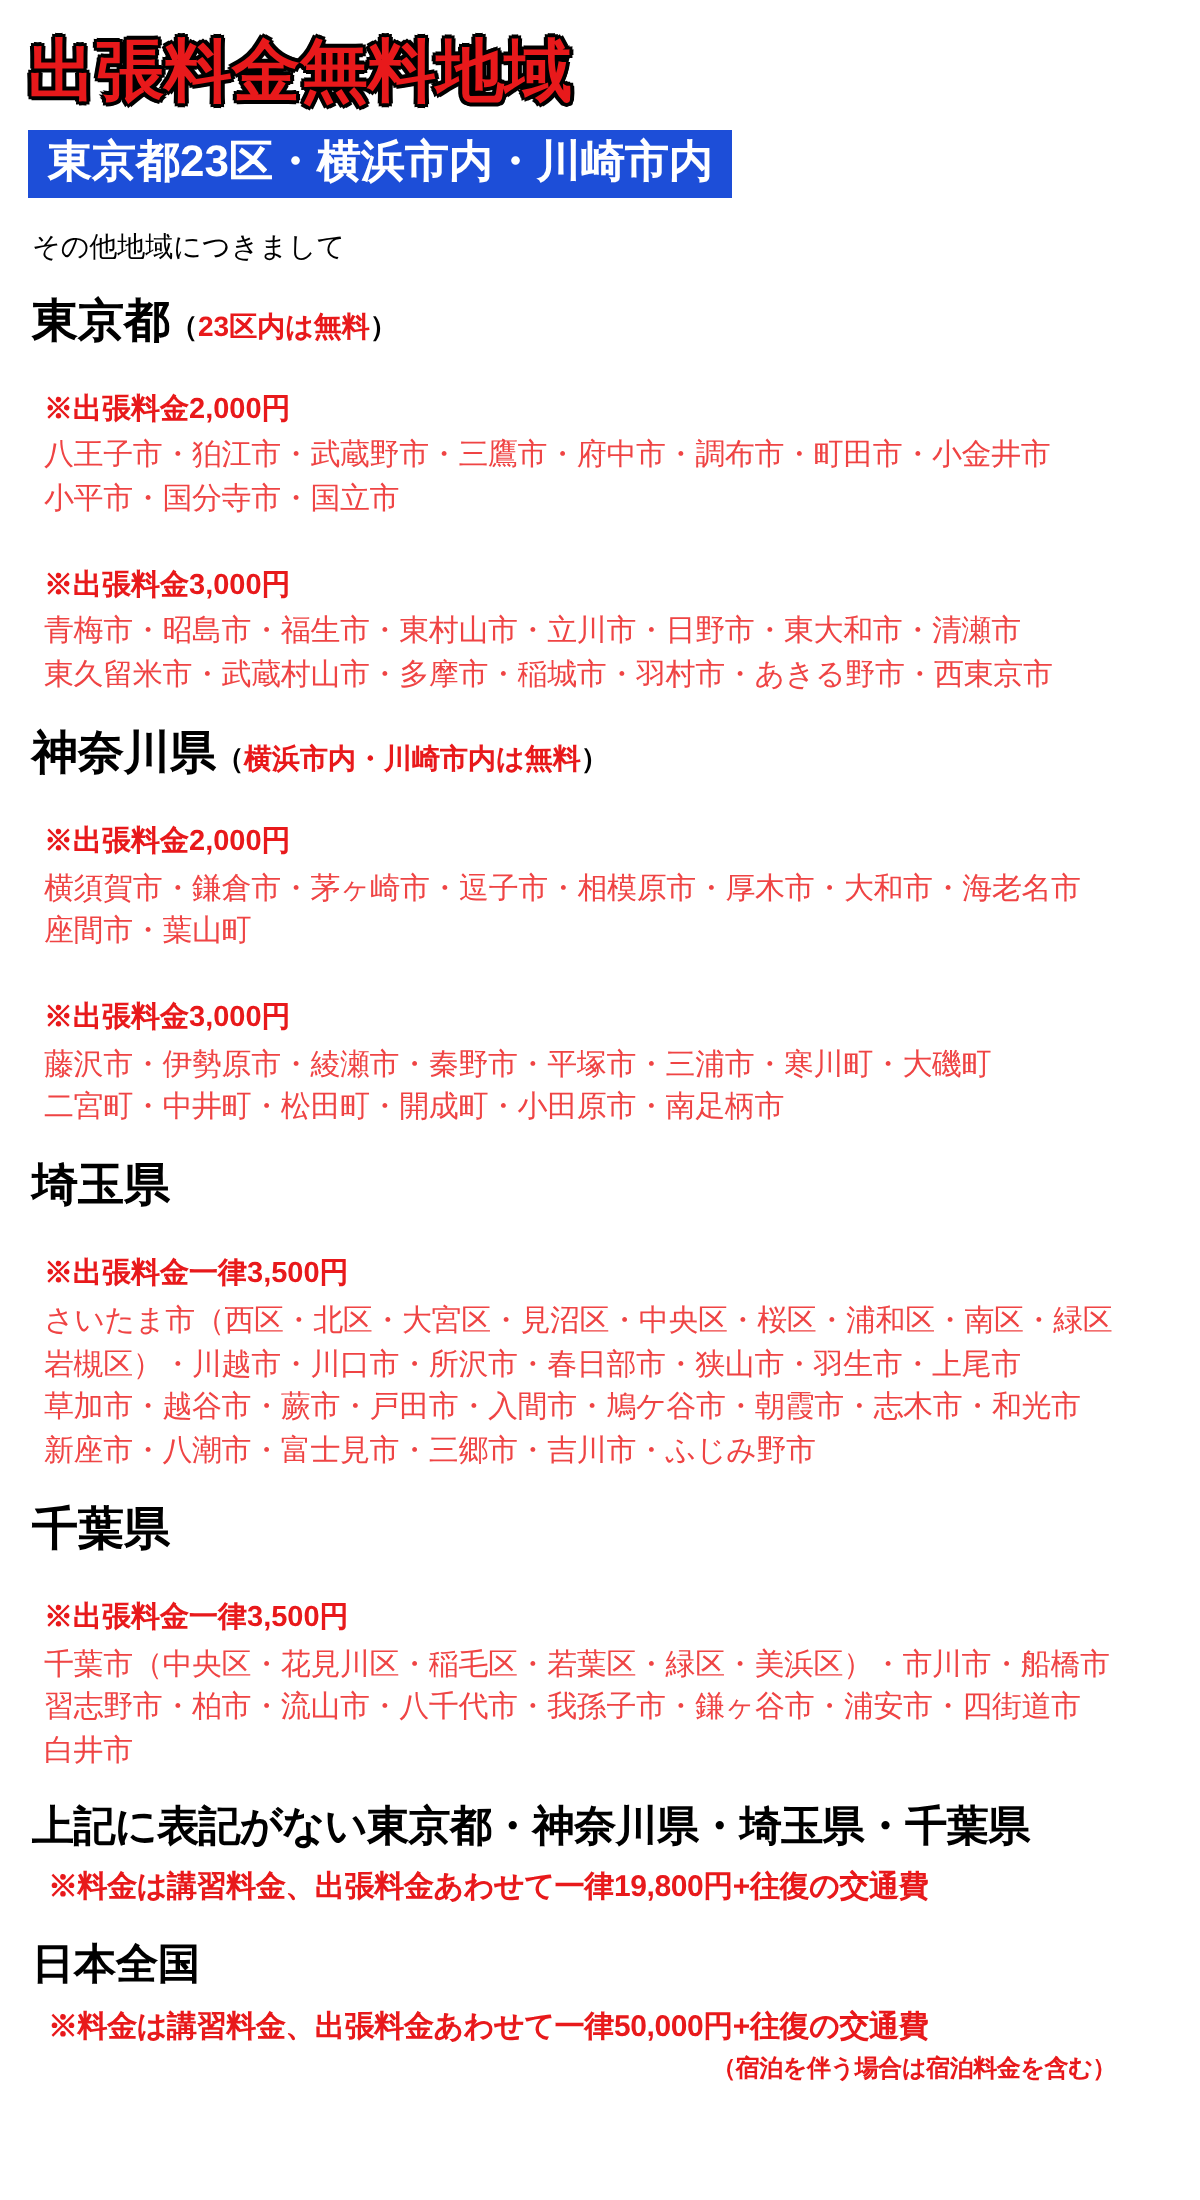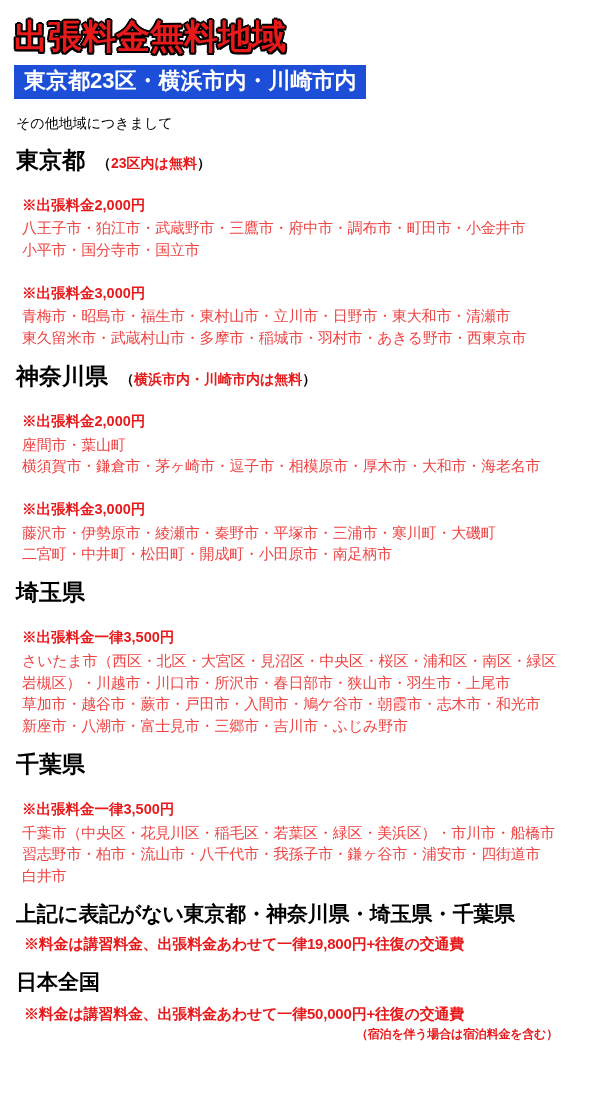--- a/index.html
+++ b/index.html
@@ -60,21 +60,20 @@
     font-size: 23px;
     font-weight: bold;
     color: #000;
     margin: 0 0 6px 2px;
     line-height: 1.15;
   }
   .sec-head .paren {
     font-size: 14px;
     font-weight: bold;
     color: #000;
-    padding-left: 12px;
   }
   .sec-head .paren .red {
     color: #e8191b;
   }
 
   .fee-label {
     font-size: 14.5px;
     font-weight: bold;
     color: #e8191b;
     margin: 24px 0 3px 8px;
@@ -143,22 +142,22 @@
     <div class="fee-label">※出張料金3,000円</div>
     <div class="city-line">青梅市・昭島市・福生市・東村山市・立川市・日野市・東大和市・清瀬市</div>
     <div class="city-line">東久留米市・武蔵村山市・多摩市・稲城市・羽村市・あきる野市・西東京市</div>
   </div>
 
   <div class="section">
     <div class="sec-head">
       <span>神奈川県</span><span class="paren"><span>（</span><span class="red">横浜市内・川崎市内は無料</span><span>）</span></span>
     </div>
     <div class="fee-label">※出張料金2,000円</div>
+    <div class="city-line">横須賀市・鎌倉市・茅ヶ崎市・逗子市・相模原市・厚木市・大和市・海老名市</div>
     <div class="city-line">座間市・葉山町</div>
-    <div class="city-line">横須賀市・鎌倉市・茅ヶ崎市・逗子市・相模原市・厚木市・大和市・海老名市</div>
     <div class="fee-label">※出張料金3,000円</div>
     <div class="city-line">藤沢市・伊勢原市・綾瀬市・秦野市・平塚市・三浦市・寒川町・大磯町</div>
     <div class="city-line">二宮町・中井町・松田町・開成町・小田原市・南足柄市</div>
   </div>
 
   <div class="section">
     <div class="sec-head">
       <span>埼玉県</span>
     </div>
     <div class="fee-label">※出張料金一律3,500円</div>

